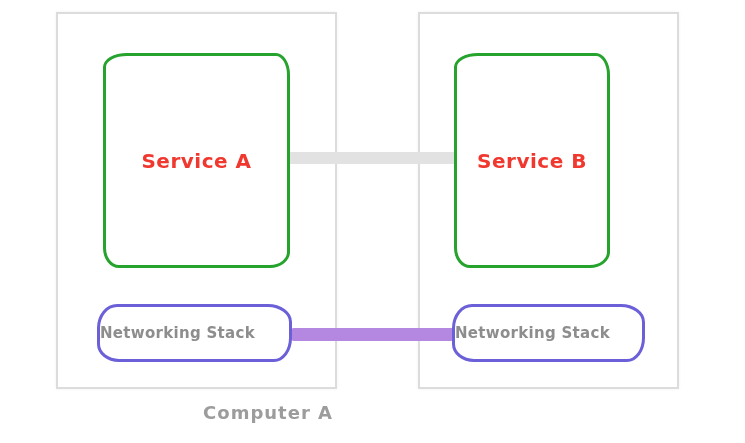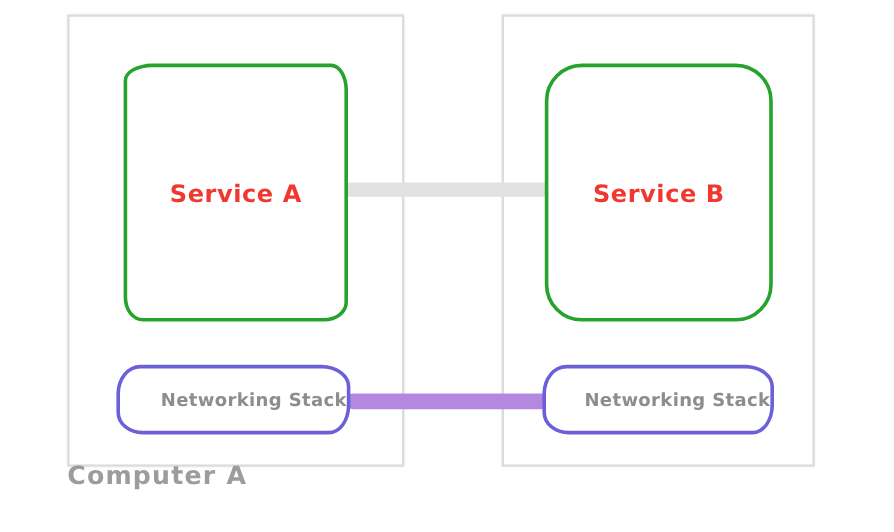--- a/index.html
+++ b/index.html
@@ -65,56 +65,56 @@
     background: #ffffff;
     border: 3px solid var(--service-border);
     border-radius: 24px 14px 20px 16px / 14px 22px 16px 20px;
     display: flex;
     align-items: center;
     justify-content: center;
     z-index: 3;
     box-sizing: border-box;
   }
   .service-a { left: 103px; width: 187px; }
-  .service-b { left: 454px; width: 190px; border-radius: 31px; }
+  .service-b { left: 454px; width: 156px; }
   .service-label {
     color: var(--service-text);
     font-size: 20px;
     font-weight: bold;
     letter-spacing: 0.5px;
   }
 
   .network-box {
     position: absolute;
     top: 304px;
     height: 58px;
     background: #ffffff;
     border: 3px solid var(--network-border);
     border-radius: 20px 24px 18px 22px / 24px 18px 24px 18px;
     display: flex;
     align-items: center;
-    justify-content: flex-end;
+    justify-content: flex-start;
     z-index: 3;
     box-sizing: border-box;
   }
   .network-a { left: 97px;  width: 195px; }
   .network-b { left: 452px; width: 193px; }
   .network-label {
     color: var(--network-text);
     font-size: 15px;
     font-weight: bold;
     letter-spacing: 0.3px;
   }
 
   .computer-label {
     position: absolute;
-    top: 384px;
-    text-align: left;
+    top: 402px;
+    text-align: right;
     color: var(--computer-label);
-    font-size: 21px;
+    font-size: 18px;
     font-weight: bold;
     letter-spacing: 1px;
     z-index: 1;
   }
   .computer-label-a { left: 56px;  width: 277px; }
   .computer-label-b { left: 418px; width: 257px; }
 </style>
 </head>
 <body>
 

